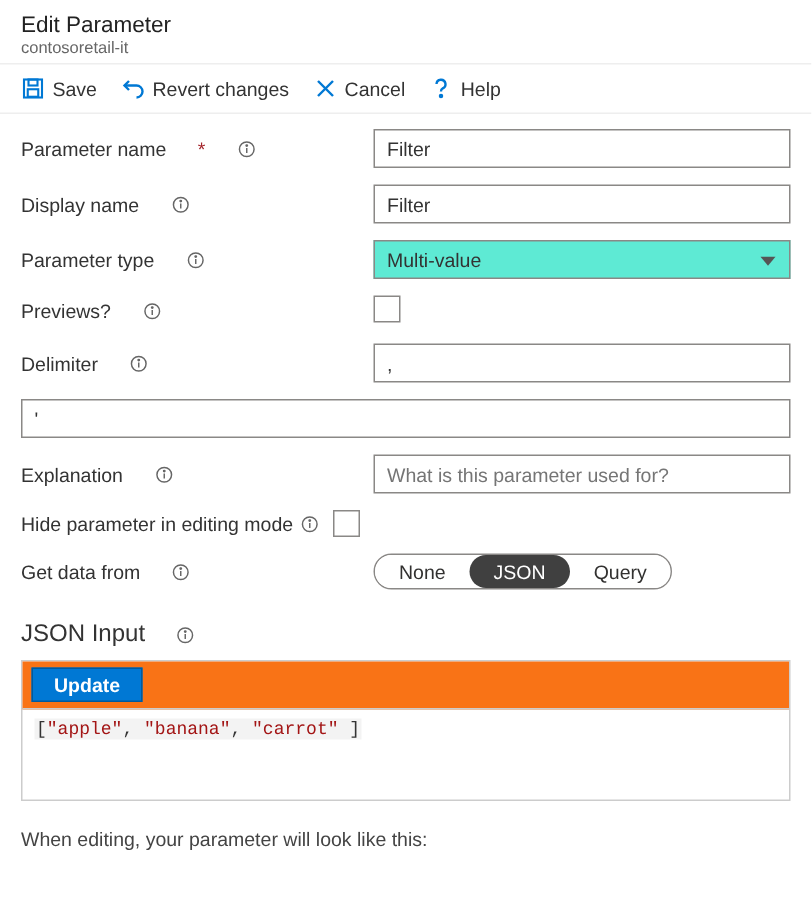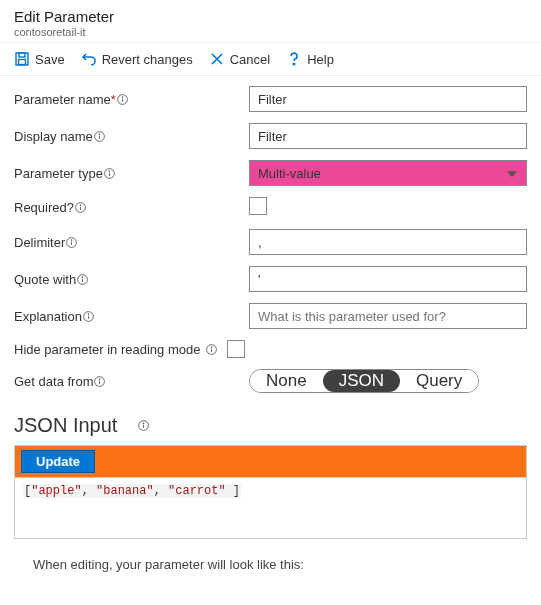--- a/index.html
+++ b/index.html
@@ -15,61 +15,61 @@
     .title { font-size: 15px; font-weight: 400; color: #222; margin-bottom: 1px; }
     .subtitle { font-size: 11px; color: #666; }
     .toolbar {
       display: flex; align-items: flex-end; gap: 16px;
       padding: 8px 14px; border-bottom: 1px solid #eee;
     }
     .tool-item { display: flex; align-items: center; gap: 5px; cursor: pointer; font-size: 13px; color: #333; }
     .tool-icon { display: inline-flex; width: 16px; height: 16px; color: #0078d4; }
     .form { padding: 10px 14px 4px 14px; }
     .row { display: flex; align-items: center; margin-bottom: 11px; }
-    .label-cell { width: 235px; display: flex; align-items: center; gap: 0; font-size: 13px; color: #333; }
+    .label-cell { width: 235px; display: flex; align-items: center; gap: 21px; font-size: 13px; color: #333; }
     .req { color: #a4262c; }
     .info-icon { display:inline-flex; width:13px; height:13px; color:#666; }
     .field-cell { flex: 1; }
     input[type=text] {
       width: 100%; height: 26px; border: 1px solid #8a8886; padding: 0 8px;
       font-size: 13px; color: #333; outline: none;
     }
     .select-wrap { position: relative; width:100%; }
     .select-wrap:after {
       content: ""; position: absolute; right: 10px; top: 50%; transform: translateY(-30%);
       border-left: 5px solid transparent; border-right: 5px solid transparent; border-top: 6px solid #555;
       pointer-events: none;
     }
     select {
       width: 100%; height: 26px; border: 1px solid #8a8886; padding: 0 8px;
-      font-size: 13px; background: #ec4899; -webkit-appearance: none; appearance: none; color: #333;
+      font-size: 13px; background: #5eead4; -webkit-appearance: none; appearance: none; color: #333;
     }
     .chk {
       width: 18px; height: 18px; border: 1px solid #8a8886; display: inline-block;
     }
     .seg-group {
       display: inline-flex; border: 1px solid #8a8886; border-radius: 13px; overflow: hidden;
       height: 24px; align-items: stretch;
     }
-    .seg { padding: 0 16px; font-size: 17px; display:flex; align-items:center; background:#fff; cursor:pointer; }
+    .seg { padding: 0 16px; font-size: 13px; display:flex; align-items:center; background:#fff; cursor:pointer; }
     .seg.active { background: #404040; color: #fff; border-radius: 12px; }
-    .section-head { padding: 6px 14px 4px 14px; font-size: 20px; color: #333; display:flex; align-items:center; gap:20px; }
+    .section-head { padding: 6px 14px 4px 14px; font-size: 16px; color: #333; display:flex; align-items:center; gap:20px; }
     .json-box { margin: 4px 14px 10px 14px; border: 1px solid #ccc; }
     .json-toolbar { background: #f97316; border-bottom: 1px solid #ccc; padding: 4px 6px; }
     .update-btn {
       background: #0078d4; color: #fff; border: 1px solid #005a9e; padding: 3px 14px;
       font-size: 13px; font-weight: 600; cursor: pointer;
     }
     .json-editor { padding: 6px 8px; font-family: Consolas, "Courier New", monospace; font-size: 12px; min-height: 60px; color:#333; white-space: pre;}
     .json-line { background: #f3f3f3; display:inline-block; padding: 0 1px;}
     .tok-str { color: #a31515; }
     .tok-br { color: #333; }
     .previews { padding: 8px 14px 0 14px; }
     .previews-title { font-size: 17px; color:#333; margin-bottom:10px; font-weight:400;}
-    .previews-desc { font-size: 13px; color:#444; margin-bottom: 18px; margin-left: 19px;}
+    .previews-desc { font-size: 13px; color:#444; margin-bottom: 18px;}
   </style>
 </head>
 <body>
 
 <div class="page">
 
   <div class="header">
     <div class="title">Edit Parameter</div>
     <div class="subtitle">contosoretail-it</div>
   </div>
@@ -160,21 +160,21 @@
         <div class="select-wrap">
           <select>
             <option>Multi-value</option>
           </select>
         </div>
       </div>
     </div>
 
     <div class="row">
       <div class="label-cell">
-        <span>Required?</span>
+        <span>Previews?</span>
         <span class="info-icon">
             <svg viewBox="0 0 16 16" fill="none" stroke="currentColor" stroke-width="1.2">
               <circle cx="8" cy="8" r="6"></circle>
               <line x1="8" y1="7" x2="8" y2="11"></line>
               <circle cx="8" cy="5" r="0.6" fill="currentColor"></circle>
             </svg>
           </span>
       </div>
       <div class="field-cell"><span class="chk"></span></div>
     </div>
@@ -187,50 +187,40 @@
               <circle cx="8" cy="8" r="6"></circle>
               <line x1="8" y1="7" x2="8" y2="11"></line>
               <circle cx="8" cy="5" r="0.6" fill="currentColor"></circle>
             </svg>
           </span>
       </div>
       <div class="field-cell"><input type="text" value="," style=""></div>
     </div>
 
     <div class="row">
-      <div class="label-cell">
-        <span>Quote with</span>
-        <span class="info-icon">
-            <svg viewBox="0 0 16 16" fill="none" stroke="currentColor" stroke-width="1.2">
-              <circle cx="8" cy="8" r="6"></circle>
-              <line x1="8" y1="7" x2="8" y2="11"></line>
-              <circle cx="8" cy="5" r="0.6" fill="currentColor"></circle>
-            </svg>
-          </span>
-      </div>
       <div class="field-cell"><input type="text" value="'" style=""></div>
     </div>
 
     <div class="row">
       <div class="label-cell">
         <span>Explanation</span>
         <span class="info-icon">
             <svg viewBox="0 0 16 16" fill="none" stroke="currentColor" stroke-width="1.2">
               <circle cx="8" cy="8" r="6"></circle>
               <line x1="8" y1="7" x2="8" y2="11"></line>
               <circle cx="8" cy="5" r="0.6" fill="currentColor"></circle>
             </svg>
           </span>
       </div>
       <div class="field-cell"><input type="text" placeholder="What is this parameter used for?" style=""></div>
     </div>
 
     <div class="row">
       <div class="label-cell" style="width:auto; gap:5px;">
-        <span>Hide parameter in reading mode</span>
+        <span>Hide parameter in editing mode</span>
         <span class="info-icon">
             <svg viewBox="0 0 16 16" fill="none" stroke="currentColor" stroke-width="1.2">
               <circle cx="8" cy="8" r="6"></circle>
               <line x1="8" y1="7" x2="8" y2="11"></line>
               <circle cx="8" cy="5" r="0.6" fill="currentColor"></circle>
             </svg>
           </span>
         <span class="chk" style="margin-left:4px;"></span>
       </div>
     </div>

